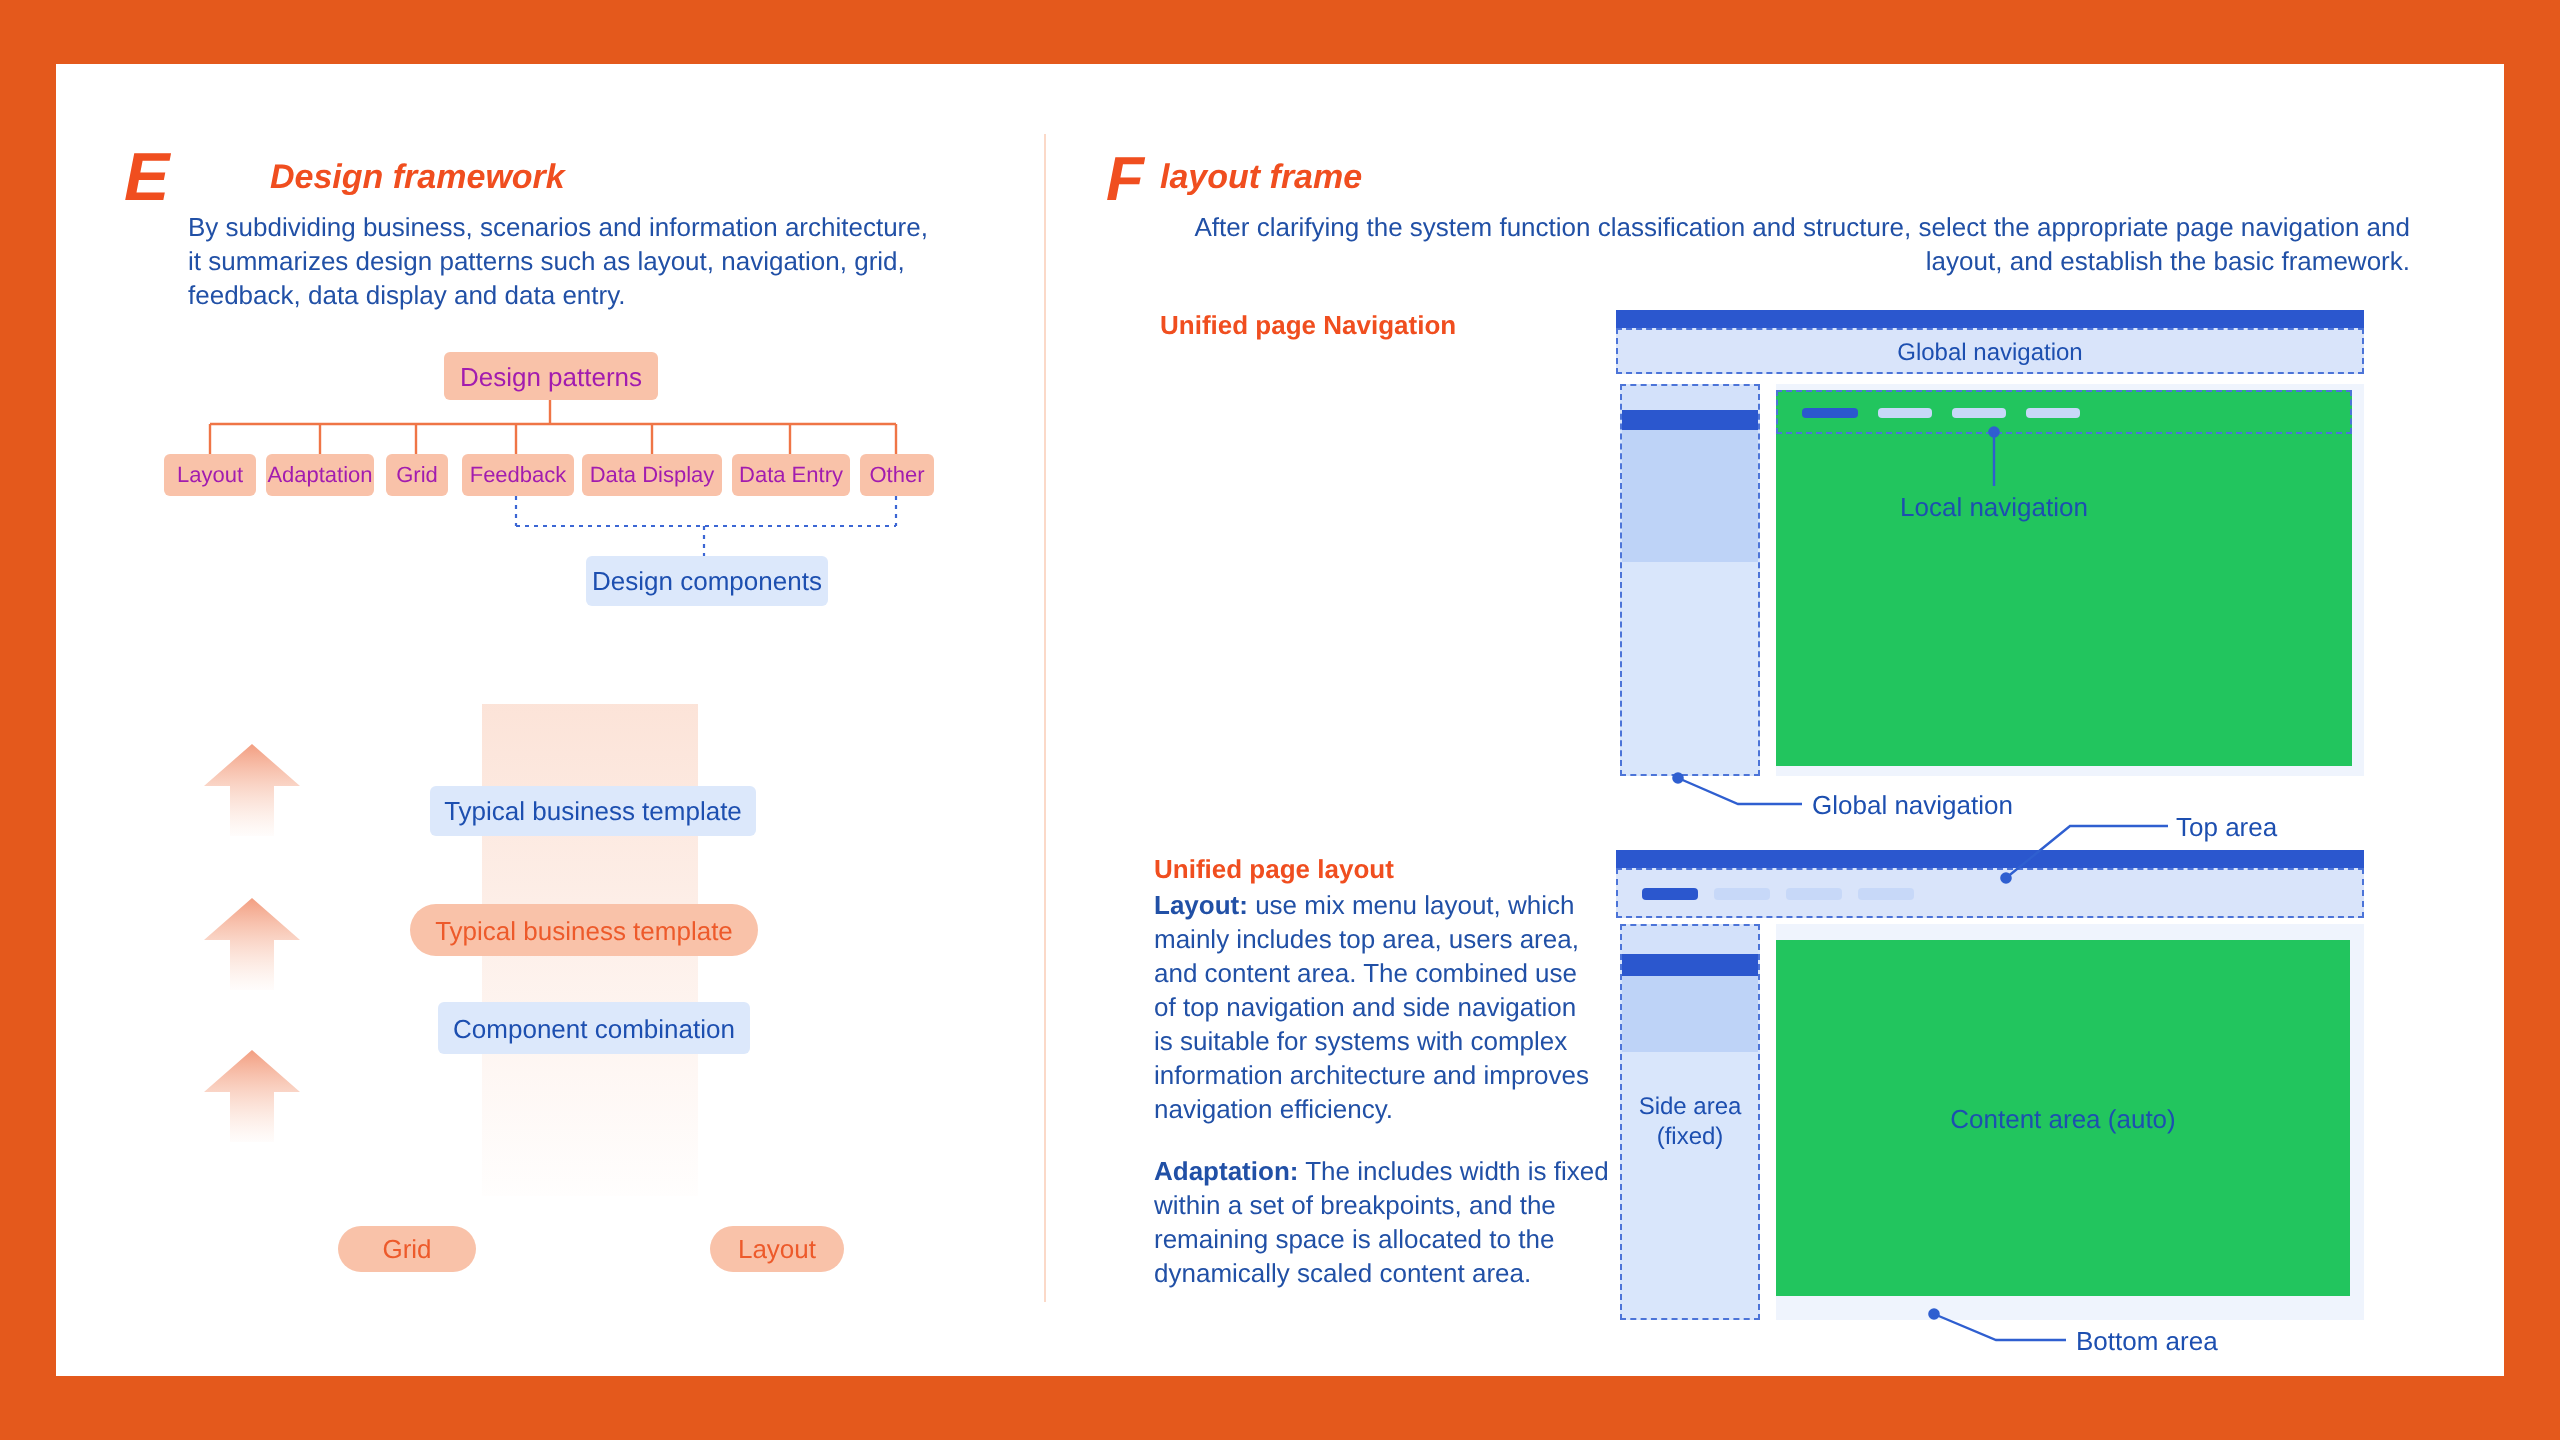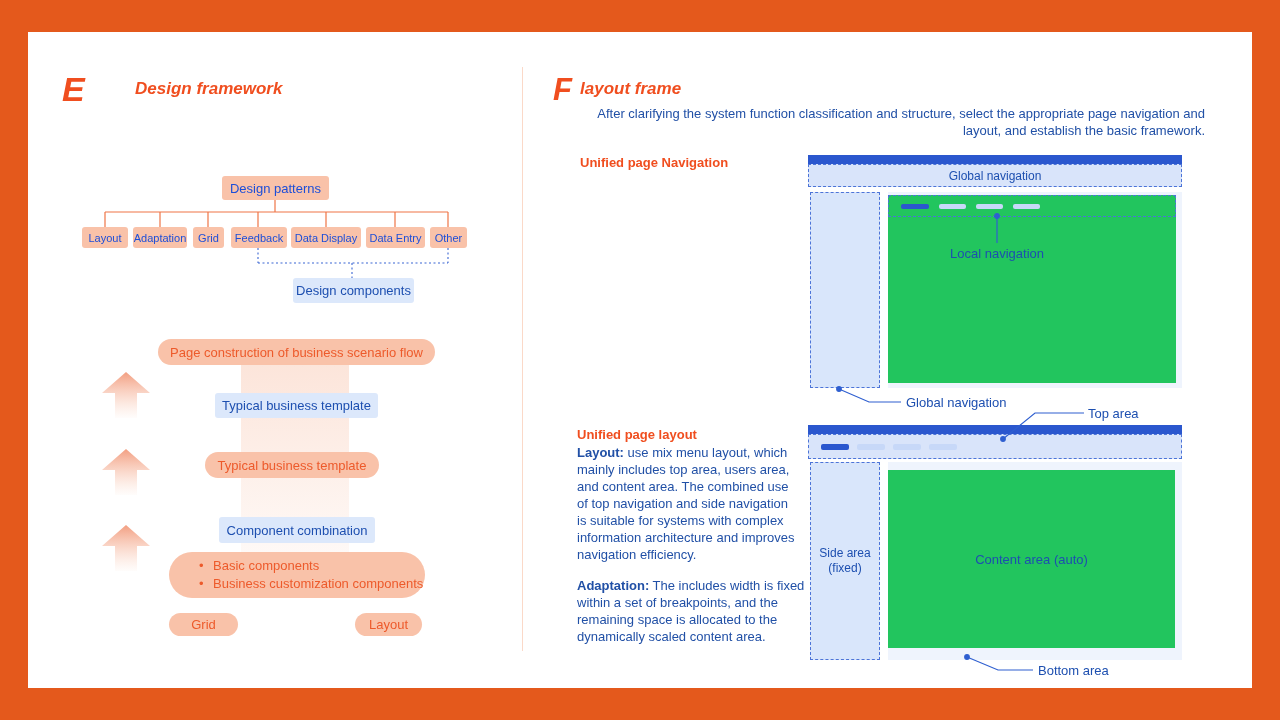--- a/index.html
+++ b/index.html
@@ -9,42 +9,42 @@
   #card { position:absolute; left:28px; top:32px; width:1224px; height:656px; background:#FFFFFF; }
 
   .abs { position:absolute; }
   .sec-letter { font-size:34px; font-style:italic; font-weight:700; color:#F04E1F; line-height:1; }
   .sec-title  { font-size:17px; font-style:italic; font-weight:700; color:#F04E1F; }
   .body-text  { font-size:13px; line-height:17px; color:#2150A6; }
   .prelines   { white-space:pre-line; }
   .sub-head   { font-size:13px; font-weight:700; color:#F04E1F; }
   .bold-lead  { font-weight:700; }
 
-  .salmon-box { background:#F9C2A9; color:#1d4ed8; border-radius:3px;
+  .salmon-box { background:#F9C2A9; color:#a21caf; border-radius:3px;
                 display:flex; align-items:center; justify-content:center; }
   .blue-box   { background:#DCE8FB; color:#1D4FB0; border-radius:3px;
                 display:flex; align-items:center; justify-content:center; }
   .pill       { background:#F9C2A9; color:#ED5A2B; border-radius:13px;
                 display:flex; align-items:center; justify-content:center; font-size:13px; }
   .tree-node  { font-size:11px; }
   .tree-root, .comp-box { font-size:13px; }
 
   .flow-band { background:linear-gradient(to bottom, rgba(247,186,158,0.40), rgba(247,186,158,0.02)); }
 
   .bullet-line { position:relative; padding-left:14px; font-size:13px; color:#ED5A2B; line-height:18px; }
   .bullet-line::before { content:"•"; position:absolute; left:0; top:0; }
 
   .divider { width:1px; background:#FBD9C8; }
 
   
   .bar-dark { background:#2B57CE; }
   .dash-bar { background:#D9E4FA; border:1px dashed #4C74D8;
               display:flex; align-items:center; }
   .dash-bar .cap { width:100%; text-align:center; font-size:12px; color:#1D4FB0; }
-  .sidebar { border:1px dashed #4C74D8; background:#D9E6FB; display:flex; flex-direction:row; }
+  .sidebar { border:1px dashed #4C74D8; background:#D9E6FB; display:flex; flex-direction:column; }
   .seg-light  { background:#D3E1FA; }
   .seg-dark   { background:#2B57CE; }
   .seg-medium { background:#BED3F7; }
   .seg-rest   { flex:1; background:#D9E6FB; }
   .main-zone  { background:#EFF4FD; }
   .inner-white{ position:absolute; background:#22c55e; }
   .tabbar { border:1px dashed #4C74D8; display:flex; align-items:center; padding-left:12px; gap:10px; }
   .tab-dark  { width:28px; height:5px; background:#2B57CE; border-radius:2px; }
   .tab-light { width:27px; height:5px; background:#C7D8F8; border-radius:2px; }
   .diag-label { font-size:13px; color:#1D4FB0; }
@@ -55,20 +55,23 @@
   svg.overlay { position:absolute; left:0; top:0; pointer-events:none; }
 </style>
 </head>
 <body>
 
 <div id="canvas">
   <div id="card">
 
     <div class="abs sec-letter" style="left:34px; top:40px;">E</div>
     <div class="abs sec-title" style="left:67px; top:47px;margin-left:40px;">Design framework</div>
+    <div class="abs body-text prelines" style="left:66px; top:73px; width:395px;">By subdividing business, scenarios and information architecture,
+it summarizes design patterns such as layout, navigation, grid,
+feedback, data display and data entry.</div>
 
     <svg class="overlay" width="522" height="320" viewBox="0 0 522 320">
       <g stroke="#EF7546" stroke-width="1.2" fill="none">
         <path d="M247,168 V180"></path>
         <path d="M77,180 H420"></path>
         <path d="M77,180 V195 M132,180 V195 M180,180 V195 M230,180 V195 M298,180 V195 M367,180 V195 M420,180 V195"></path>
       </g>
       <g stroke="#3B66D4" stroke-width="1.1" fill="none" stroke-dasharray="2 2.5">
         <path d="M230,216 V231"></path>
         <path d="M420,216 V231"></path>
@@ -96,29 +99,24 @@
           <stop offset="1" stop-color="#F9CDB8" stop-opacity="0.05"></stop>
         </linearGradient>
       </defs>
       <g fill="url(#arrowGrad)">
         <path d="M25,6 L49,27 L36,27 L36,52 L14,52 L14,27 L1,27 Z"></path>
         <path d="M25,83 L49,104 L36,104 L36,129 L14,129 L14,104 L1,104 Z"></path>
         <path d="M25,159 L49,180 L36,180 L36,205 L14,205 L14,180 L1,180 Z"></path>
       </g>
     </svg>
 
-    <div class="abs pill" style="left:130px; top:307px; width:277px; height:26px;">Page construction of business scenario flow</div>
     <div class="abs blue-box" style="left:187px; top:361px; width:163px; height:25px; font-size:13px;">Typical business template</div>
     <div class="abs pill" style="left:177px; top:420px; width:174px; height:26px;">Typical business template</div>
-    <div class="abs blue-box" style="left:191px; top:469px; width:156px; height:26px; font-size:13px;margin-top:16px;">Component combination</div>
-
-    <div class="abs pill" style="left:141px; top:520px; width:256px; height:46px; border-radius:23px; flex-direction:column; align-items:flex-start; justify-content:center; padding-left:30px;">
-      <div class="bullet-line">Basic components</div>
-      <div class="bullet-line">Business customization components</div>
-    </div>
+    <div class="abs blue-box" style="left:191px; top:469px; width:156px; height:26px; font-size:13px;">Component combination</div>
+
 
     <div class="abs pill" style="left:141px; top:581px; width:69px; height:23px; border-radius:12px;">Grid</div>
     <div class="abs pill" style="left:327px; top:581px; width:67px; height:23px; border-radius:12px;">Layout</div>
 
     <div class="abs divider" style="left:494px; top:35px; height:584px;"></div>
 
     <div class="abs sec-letter" style="left:525px; top:42px; font-size:31px;">F</div>
     <div class="abs sec-title" style="left:552px; top:47px;">layout frame</div>
     <div class="abs body-text prelines" style="left:552px; top:73px; width:625px;text-align:right;">After clarifying the system function classification and structure, select the appropriate page navigation and
 layout, and establish the basic framework.</div>

